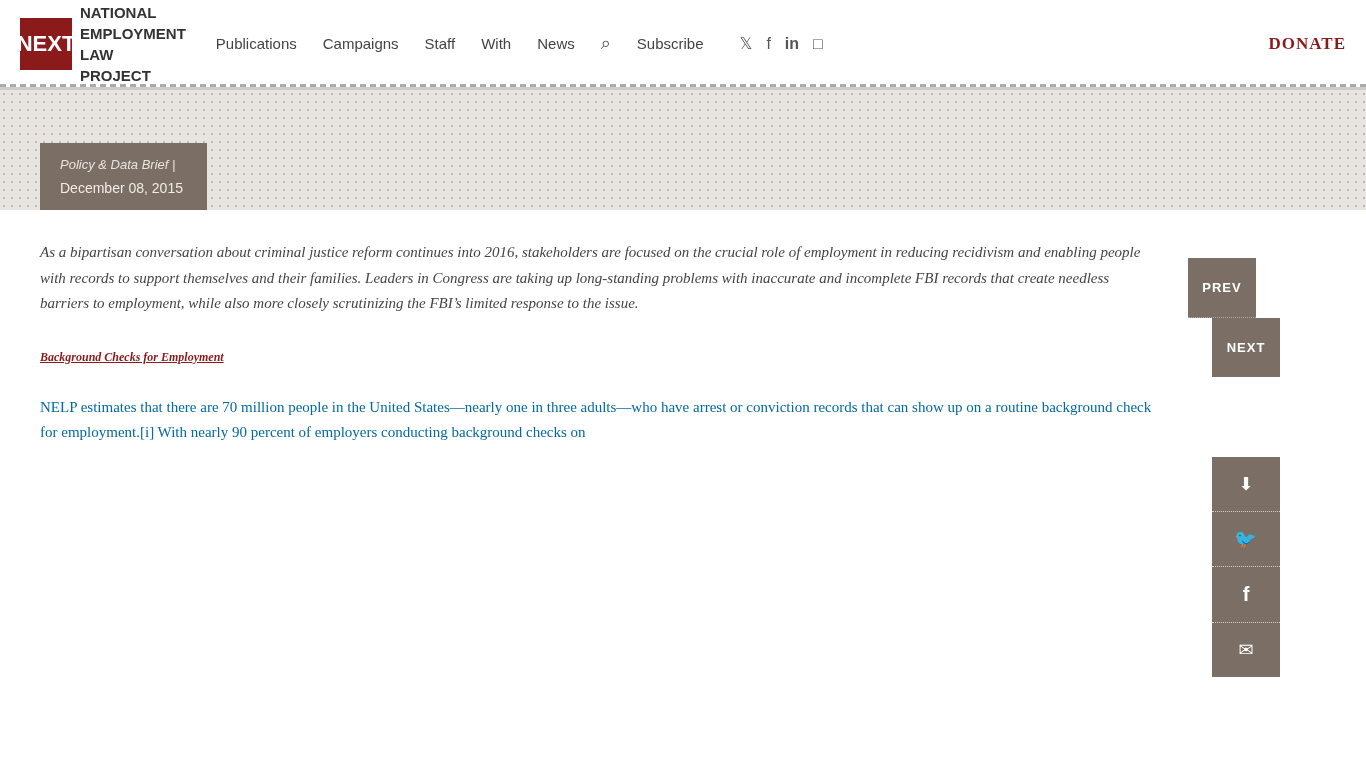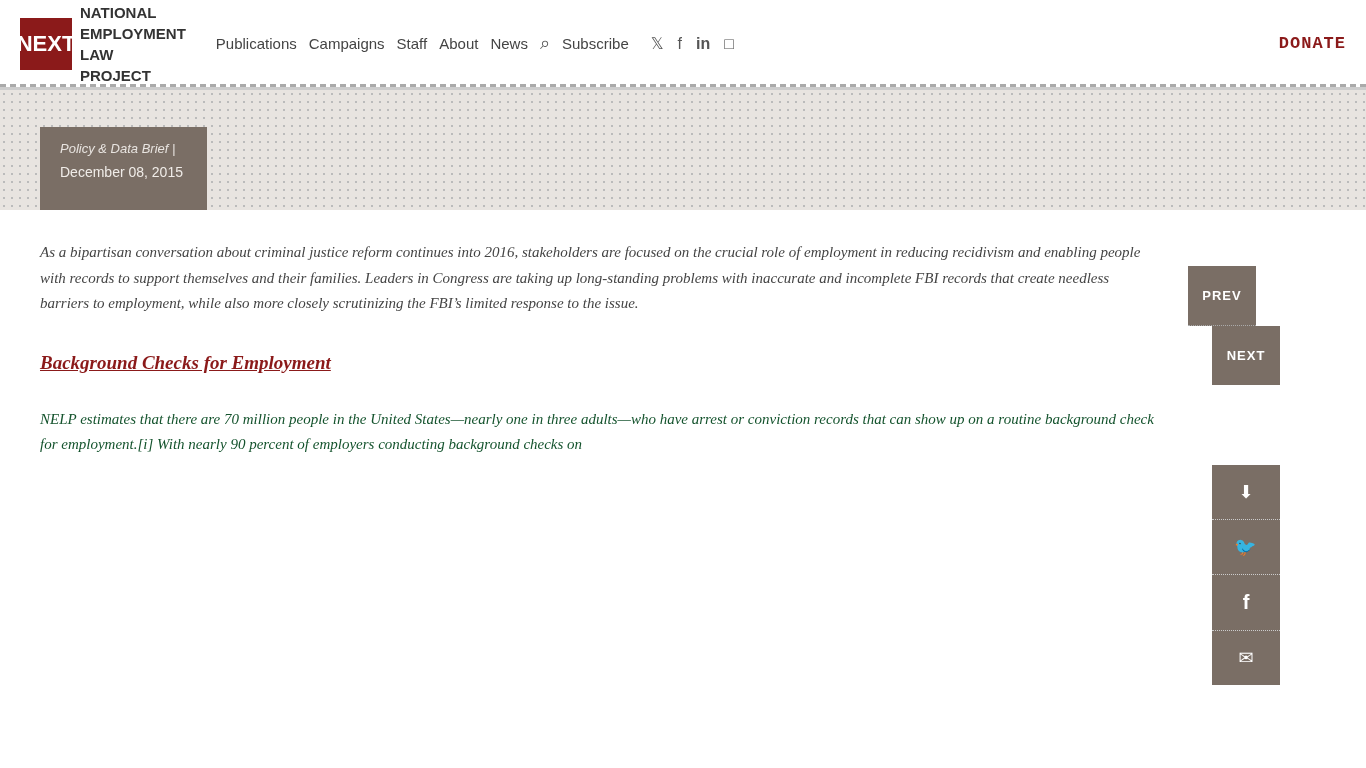--- a/index.html
+++ b/index.html
@@ -39,21 +39,21 @@
       font-size: 15px;
       font-family: Arial, sans-serif;
       text-transform: uppercase;
       line-height: 1.4;
       color: #333;
       font-weight: bold;
     }
     nav {
       display: flex;
       align-items: center;
-      gap: 12px;
+      gap: 26px;
       flex: 1;
     }
     nav a {
       text-decoration: none;
       color: #444;
       font-family: Arial, sans-serif;
       font-size: 15px;
       font-weight: 500;
     }
     .search-icon-btn {
@@ -79,21 +79,21 @@
       font-size: 16px;
       color: #555;
       cursor: pointer;
       text-decoration: none;
     }
     .donate-btn {
       margin-left: 40px;
       background: none;
       border: none;
       color: #8b1a1a;
-      font-family: Liberation Mono, monospace;
+      font-family: Liberation Serif, serif;
       font-size: 17px;
       font-weight: bold;
       cursor: pointer;
       letter-spacing: 1px;
       text-transform: uppercase;
     }
     .header-divider {
       position: absolute;
       bottom: 0;
       left: 0;
@@ -109,21 +109,21 @@
       background-size: 8px 8px;
       min-height: 120px;
       display: flex;
       align-items: flex-end;
       padding: 0 300px 0 300px;
       position: relative;
     }
     .category-box {
       background: #7a6e65;
       color: #fff;
-      padding: 14px 24px 30px 20px;
+      padding: 14px 24px 14px 20px;
       display: inline-block;
       font-family: Arial, sans-serif;
     }
     .category-label {
       font-size: 13px;
       font-style: italic;
       margin-bottom: 8px;
       color: #e8e4e0;
     }
     .date-label {
@@ -164,35 +164,34 @@
       margin-bottom: 30px;
       color: #444;
     }
     .article-link {
       color: #8b1a1a;
       text-decoration: underline;
       font-weight: bold;
       font-style: italic;
       display: block;
       margin-bottom: 28px;
-      font-size: 19px;
+      font-size: 12px;
     }
     .article-paragraph {
       margin-bottom: 4px;
-      color: #14532d;
-      font-style: italic;
+      color: #0369a1;
     }
 
     
     .right-sidebar {
       width: 80px;
       display: flex;
       flex-direction: column;
       align-items: flex-end;
-      padding-top: 16px;
+      padding-top: 8px;
       position: relative;
     }
     .nav-buttons {
       display: flex;
       flex-direction: column;
       margin-top: 40px;
     }
     .nav-btn {
       width: 68px;
       background: #7a6e65;
@@ -244,21 +243,21 @@
     <div class="logo-box">
       <span>NEXT</span>
     </div>
     <div class="logo-text">NATIONAL<br>EMPLOYMENT<br>LAW<br>PROJECT</div>
   </a>
 
   <nav>
     <a href="#">Publications</a>
     <a href="#">Campaigns</a>
     <a href="#">Staff</a>
-    <a href="#">About</a>
+    <a href="#">With</a>
     <a href="#">News</a>
     <button class="search-icon-btn">⌕</button>
     <a href="#" class="subscribe-link">Subscribe</a>
     <div class="social-icons">
       <a href="#" class="social-icon">𝕏</a>
       <a href="#" class="social-icon">f</a>
       <a href="#" class="social-icon"><b>in</b></a>
       <a href="#" class="social-icon">□</a>
     </div>
   </nav>

